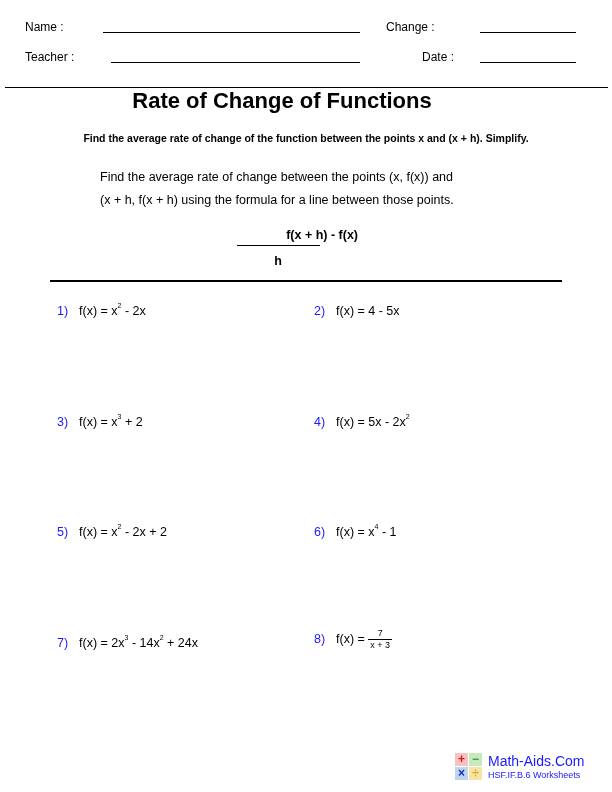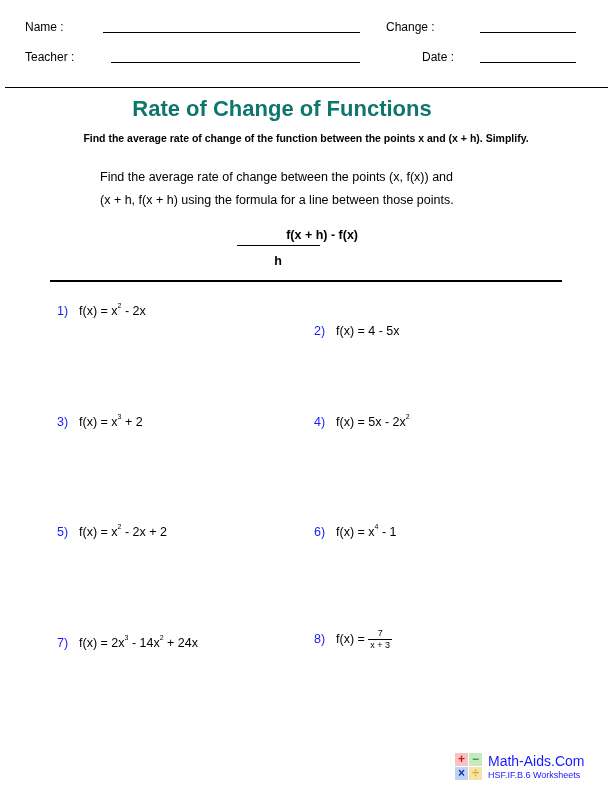--- a/index.html
+++ b/index.html
@@ -7,22 +7,22 @@
     body { position: relative; font-family: "Liberation Sans", sans-serif; color: #000; }
 
     .abs { position: absolute; }
 
     .hdr-label { font-size: 12px; line-height: 20px; }
     .hdr-line { height: 1px; background: #000; }
 
     .top-rule { left: 5px; top: 87px; width: 603px; height: 1px; background: #000; }
 
     .title {
-      left: 0; top: 96px; width: 564px; text-align: center;
-      font-size: 22px; font-weight: bold; color: #0f766e; line-height: 26px;
+      left: 0; top: 88px; width: 564px; text-align: center;
+      font-size: 22px; font-weight: bold; color: #000000; line-height: 26px;
     }
     .instructions {
       left: 0; top: 131px; width: 612px; text-align: center;
       font-size: 10.5px; font-weight: bold; line-height: 14px;
     }
     .explain {
       left: 100px; width: 440px; font-size: 12.5px; line-height: 16px;
     }
     .formula-num {
       left: 198px; top: 227px; width: 160px; text-align: right;
@@ -75,21 +75,21 @@
 <div class="abs formula-num">f(x + h) - f(x)</div>
 <div class="abs formula-bar"></div>
 <div class="abs formula-den">h</div>
 
 <div class="abs divider"></div>
 
 <div class="abs problem" style="left:57px; top:303px;">
   <span class="pnum">1)</span><span class="expr"><span>f(x) = </span><span>x</span><sup>2</sup><span> - 2x</span></span>
 </div>
 
-<div class="abs problem" style="left:314px; top:303px;margin-top:20px;">
+<div class="abs problem" style="left:314px; top:303px;">
   <span class="pnum">2)</span><span class="expr"><span>f(x) = </span><span>4 - 5x</span></span>
 </div>
 
 <div class="abs problem" style="left:57px; top:414px;">
   <span class="pnum">3)</span><span class="expr"><span>f(x) = </span><span>x</span><sup>3</sup><span> + 2</span></span>
 </div>
 
 <div class="abs problem" style="left:314px; top:414px;">
   <span class="pnum">4)</span><span class="expr"><span>f(x) = </span><span>5x - 2x</span><sup>2</sup></span>
 </div>

